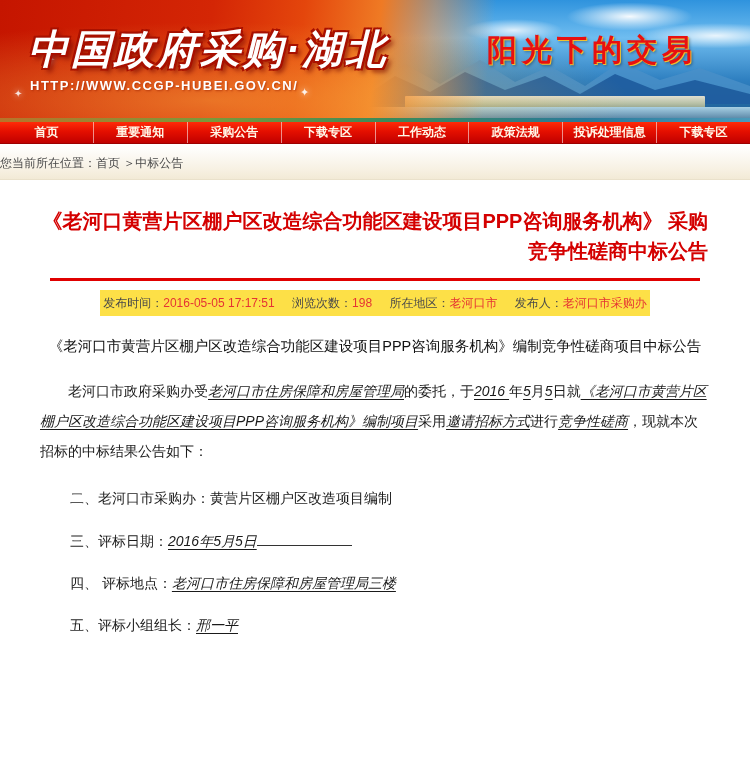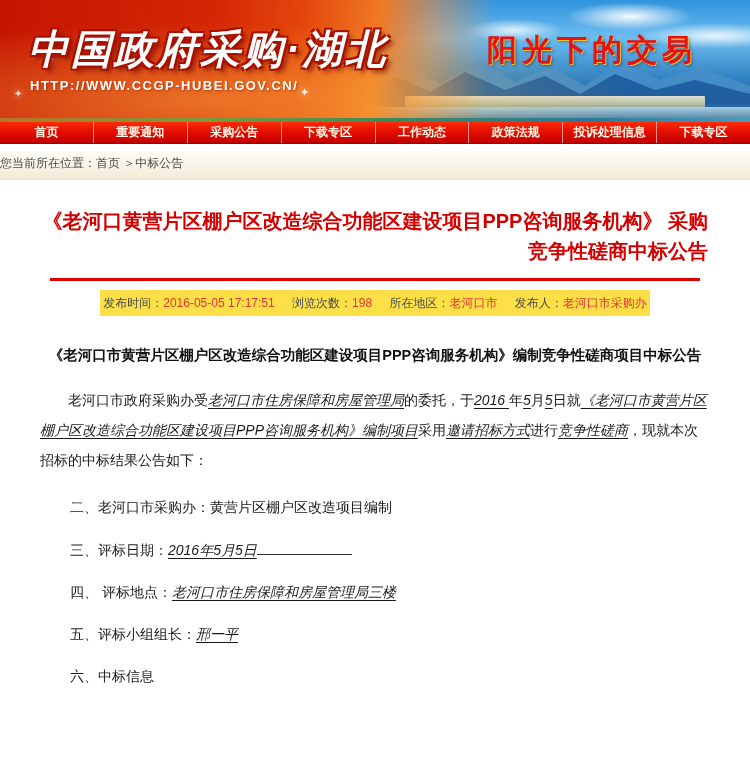--- a/index.html
+++ b/index.html
@@ -54,21 +54,21 @@
   .breadcrumb a { color:#4a4a4a; text-decoration:none; cursor:pointer; }
   
   .page-title { margin:26px 42px 0; font-size:20px; line-height:1.5; font-weight:bold;
     color:#d40000; text-align:right; }
   .red-rule { margin:12px 50px 0; height:3px; background:#e00000; }
   .meta-bar { margin:9px 100px 0; height:26px; line-height:26px; background:#fde047;
     font-size:12px; color:#4a4a4a; text-align:center; white-space:nowrap; }
   .meta-bar .m-label { margin-left:14px; }
   .meta-bar .m-label:first-child { margin-left:0; }
   .meta-bar .m-value { color:#e53333; }
-  .doc-heading { margin:30px 30px 0; font-size:14.5px; font-weight:bold; color:#111;
+  .doc-heading { margin:21px 30px 0; font-size:14.5px; font-weight:normal; color:#111;
     text-align:center; }
   .intro { margin:20px 40px 0; font-size:14px; line-height:2.15; text-indent:2em; color:#1a1a1a; }
   .u { text-decoration:underline; text-underline-offset:3px;font-style:italic; }
   .list { margin:6px 40px 0 70px; font-size:14px; color:#1a1a1a; }
   .li { margin-top:22px; line-height:1.45; }
   .uext { display:inline-block; width:95px; height:1em; border-bottom:1px solid #333;
     vertical-align:baseline; }
 </style>
 </head>
 <body>
@@ -124,18 +124,17 @@
 
     <h2 class="doc-heading">《老河口市黄营片区棚户区改造综合功能区建设项目PPP咨询服务机构》编制竞争性磋商项目中标公告</h2>
 
     <p class="intro"><span>老河口市政府采购办受</span><span class="u">老河口市住房保障和房屋管理局</span><span>的委托，于</span><span class="u">2016 </span><span>年</span><span class="u">5</span><span>月</span><span class="u">5</span><span>日就</span><span class="u">《老河口市黄营片区棚户区改造综合功能区建设项目PPP咨询服务机构》编制项目</span><span>采用</span><span class="u">邀请招标方式</span><span>进行</span><span class="u">竞争性磋商</span><span>，现就本次招标的中标结果公告如下：</span></p>
 
     <div class="list">
       <p class="li">二、老河口市采购办：黄营片区棚户区改造项目编制</p>
       <p class="li"><span>三、评标日期：</span><span class="u">2016年5月5日</span><span class="uext"></span></p>
       <p class="li"><span>四、 评标地点：</span><span class="u">老河口市住房保障和房屋管理局三楼</span></p>
       <p class="li"><span>五、评标小组组长：</span><span class="u">邢一平</span></p>
-      <p class="li">六、中标信息</p>
     </div>
 
   </main>
 
 </div>
 
 </body></html>

